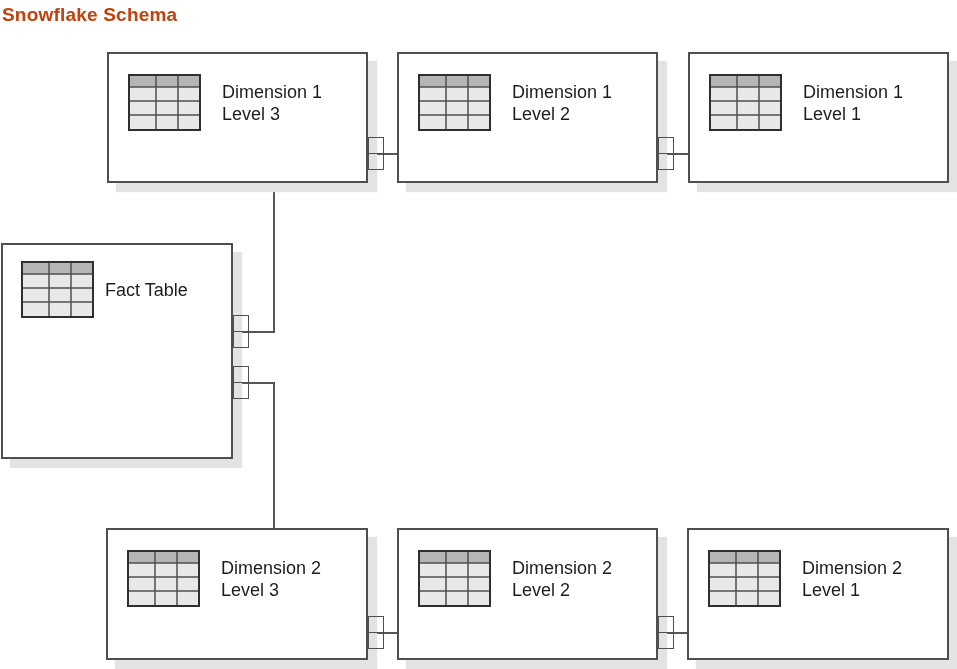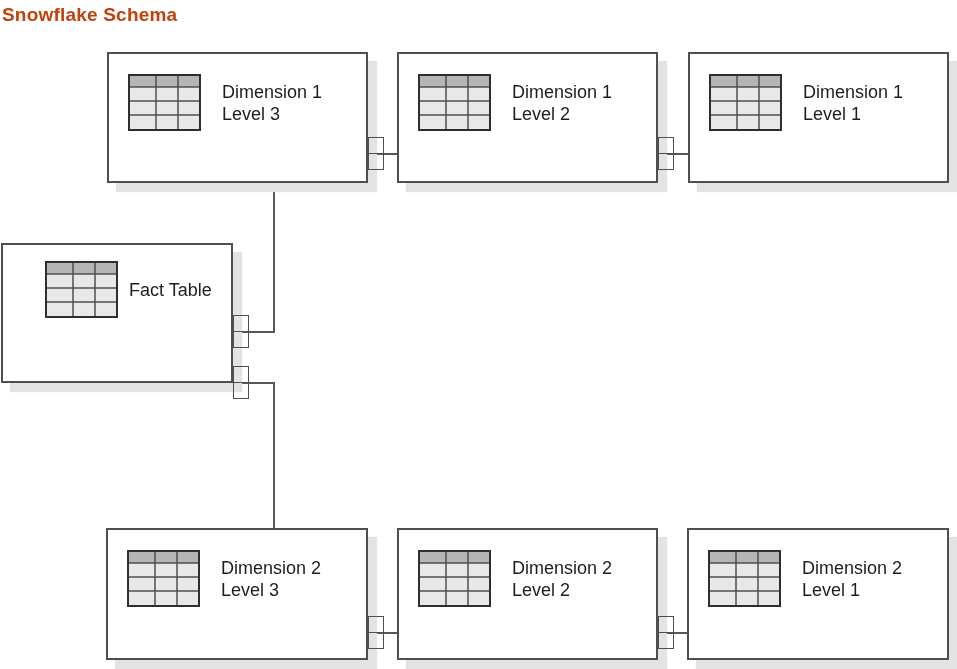--- a/index.html
+++ b/index.html
@@ -64,21 +64,21 @@
 
   <div class="edge" style="left:273px; top:183px; width:2px; height:150px;"></div>
   <div class="edge" style="left:233px; top:331px; width:42px; height:2px;"></div>
   <div class="edge" style="left:233px; top:382px; width:42px; height:2px;"></div>
   <div class="edge" style="left:273px; top:382px; width:2px; height:146px;"></div>
   <div class="edge" style="left:368px; top:153px; width:30px; height:2px;"></div>
   <div class="edge" style="left:658px; top:153px; width:31px; height:2px;"></div>
   <div class="edge" style="left:368px; top:632px; width:30px; height:2px;"></div>
   <div class="edge" style="left:658px; top:632px; width:31px; height:2px;"></div>
 
-  <div class="node fact-node" style="left:1px; top:243px; width:232px; height:140px;padding-left:24px;">
+  <div class="node fact-node" style="left:1px; top:243px; width:232px; height:216px;">
     <div class="row">
       <svg class="tbl-icon" viewBox="0 0 73 57">
         <rect x="1" y="1" width="71" height="55" fill="#e8e8e8" stroke="#2f2f2f" stroke-width="2"></rect>
         <rect x="2" y="2" width="69" height="11" fill="#b5b5b5"></rect>
         <line x1="28" y1="2" x2="28" y2="55" stroke="#4f4f4f" stroke-width="1.5"></line>
         <line x1="50" y1="2" x2="50" y2="55" stroke="#4f4f4f" stroke-width="1.5"></line>
         <line x1="2" y1="13" x2="71" y2="13" stroke="#4f4f4f" stroke-width="1.5"></line>
         <line x1="2" y1="27" x2="71" y2="27" stroke="#4f4f4f" stroke-width="1.5"></line>
         <line x1="2" y1="41" x2="71" y2="41" stroke="#4f4f4f" stroke-width="1.5"></line>
       </svg>

